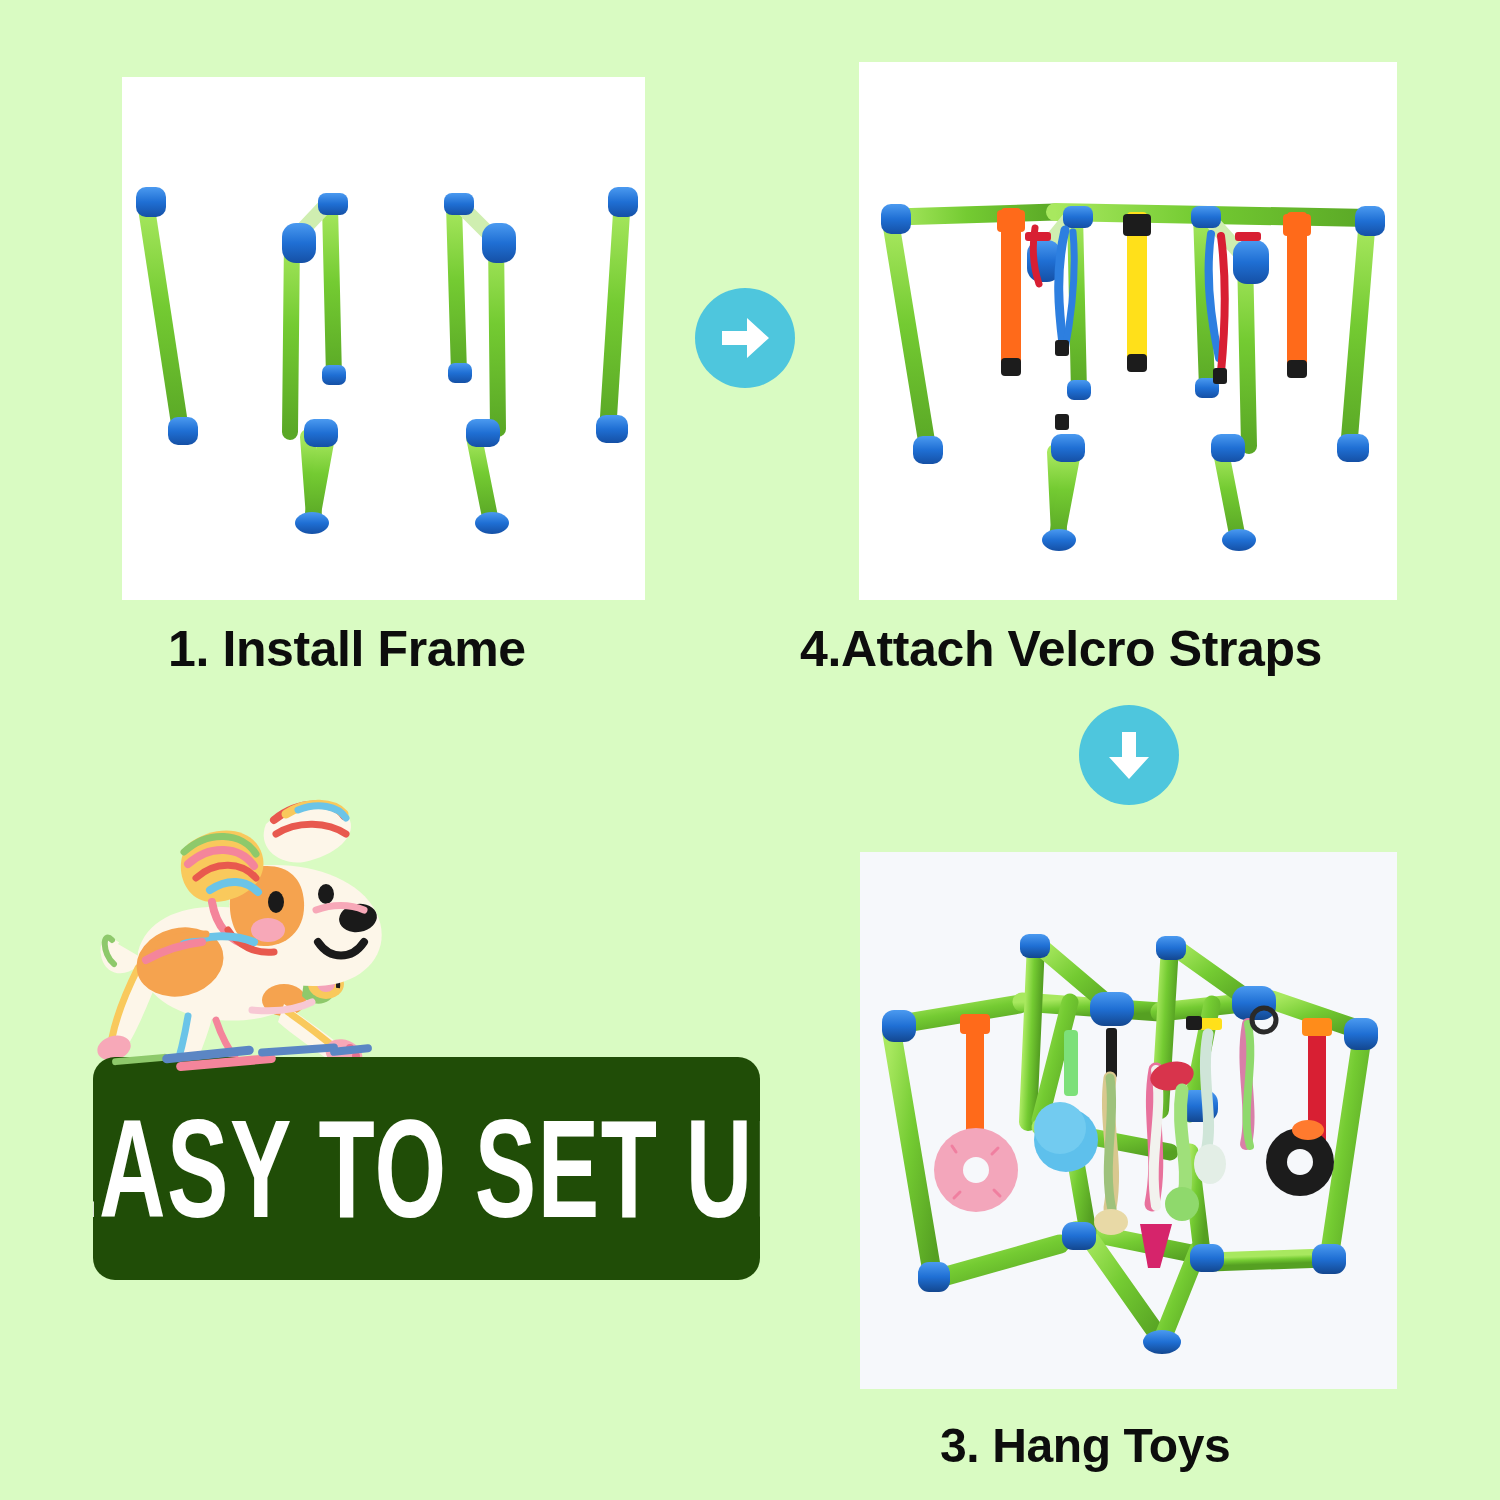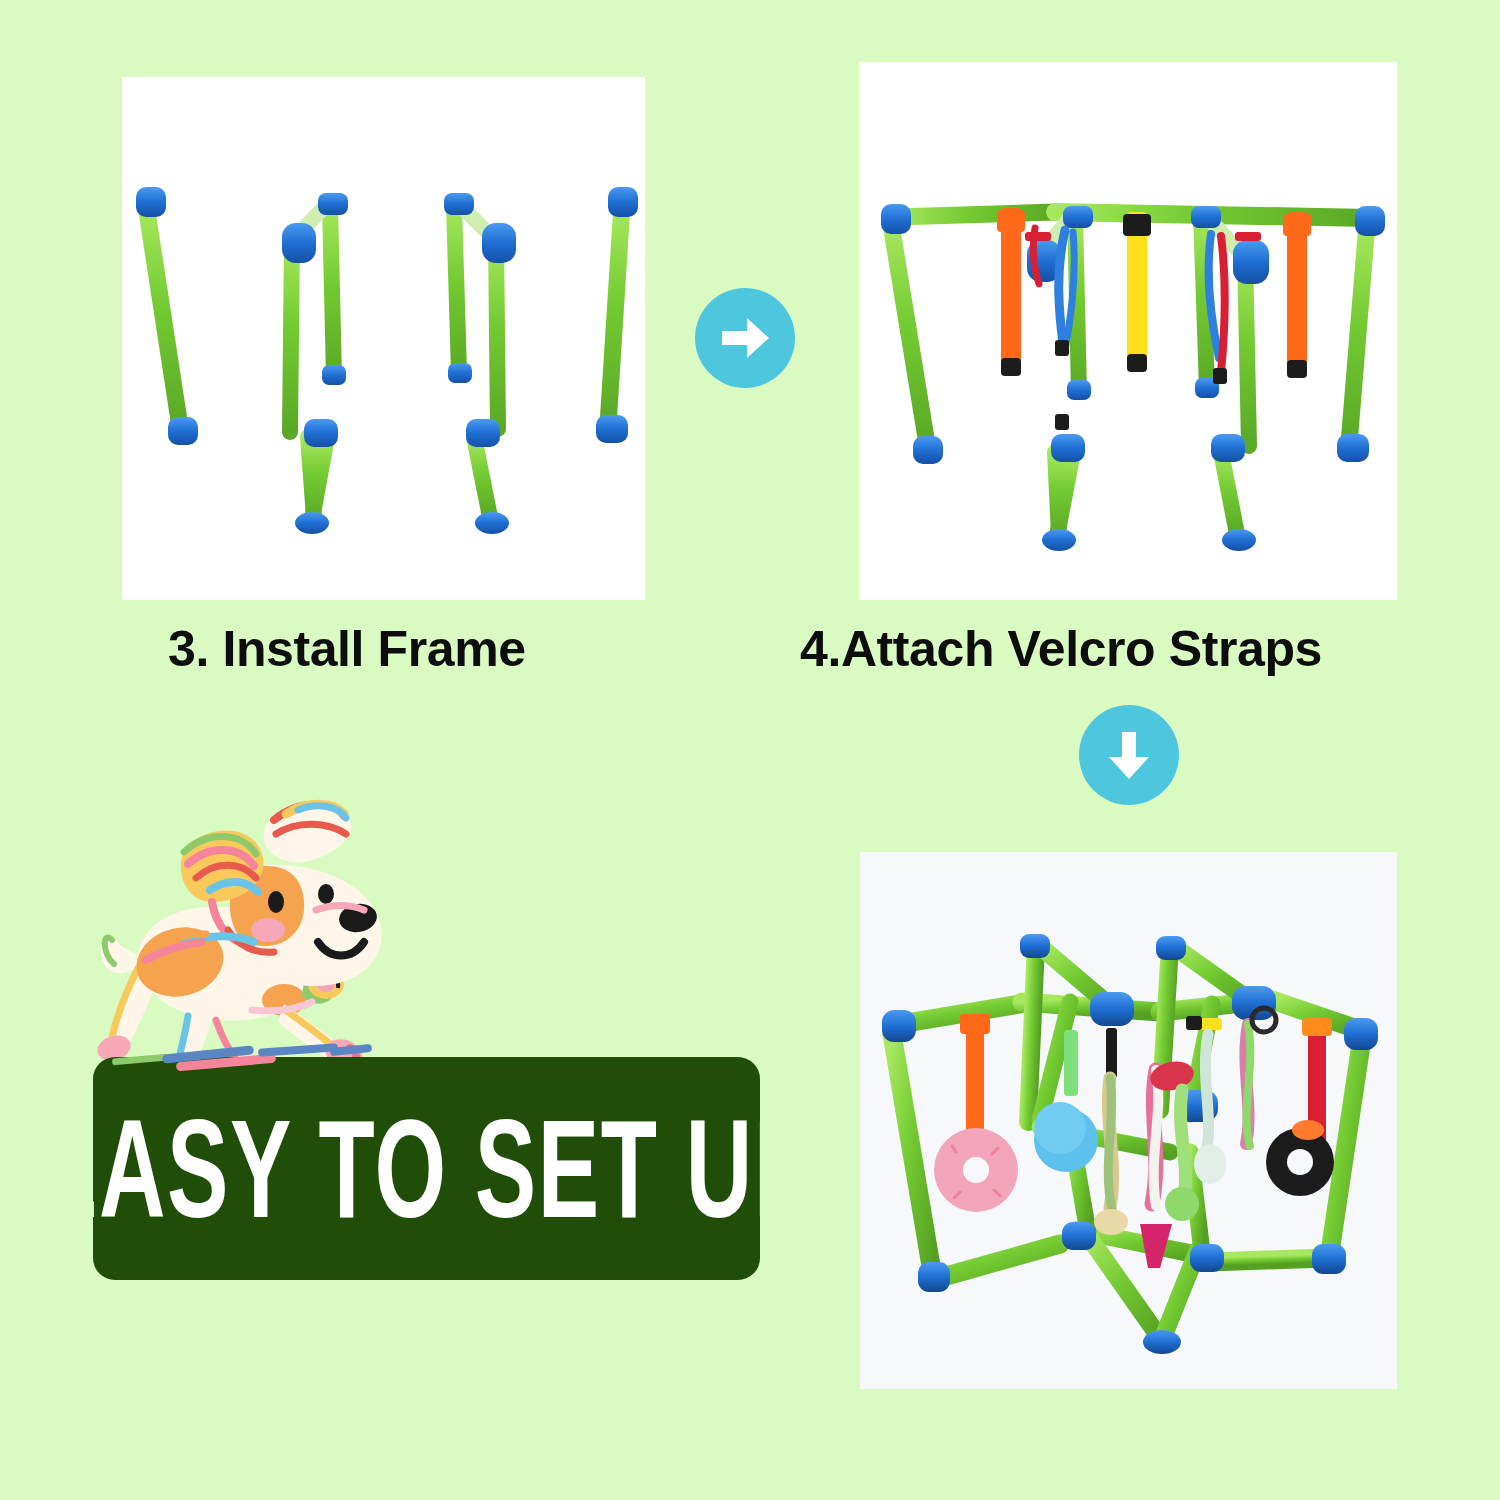--- a/index.html
+++ b/index.html
@@ -336,22 +336,23 @@
         <circle cx="404" cy="168" r="12" fill="none" stroke="#2a2a2a" stroke-width="5"></circle>
         <rect x="448" y="170" width="18" height="130" rx="4" fill="#d81f33"></rect>
         <rect x="442" y="166" width="30" height="18" rx="4" fill="#ff8c1a"></rect>
         <circle cx="440" cy="310" r="34" fill="#1c1c1c"></circle>
         <circle cx="440" cy="310" r="13" fill="#f6f8fb"></circle>
         <ellipse cx="448" cy="278" rx="16" ry="10" fill="#ff7a2e"></ellipse>
       </g>
     </svg>
   </div>
 
-  <div class="caption" id="caption-1">3. Install Frame</div>
+  <div class="caption" id="caption-1">1. Install Frame</div>
   <div class="caption" id="caption-2">4.Attach Velcro Straps</div>
+  <div class="caption" id="caption-3">3. Hang Toys</div>
 
   <div class="arrow-badge" id="arrow-right" style="background: rgb(78, 198, 221);">
     <svg width="62" height="62" viewBox="0 0 62 62">
       <path d="M8 24 L33 24 L33 11 L55 31 L33 51 L33 38 L8 38 Z" fill="#ffffff"></path>
     </svg>
   </div>
 
   <div class="arrow-badge" id="arrow-down" style="background: rgb(78, 198, 221);">
     <svg width="62" height="62" viewBox="0 0 62 62">
       <path d="M24 8 L38 8 L38 33 L51 33 L31 55 L11 33 L24 33 Z" fill="#ffffff"></path>

